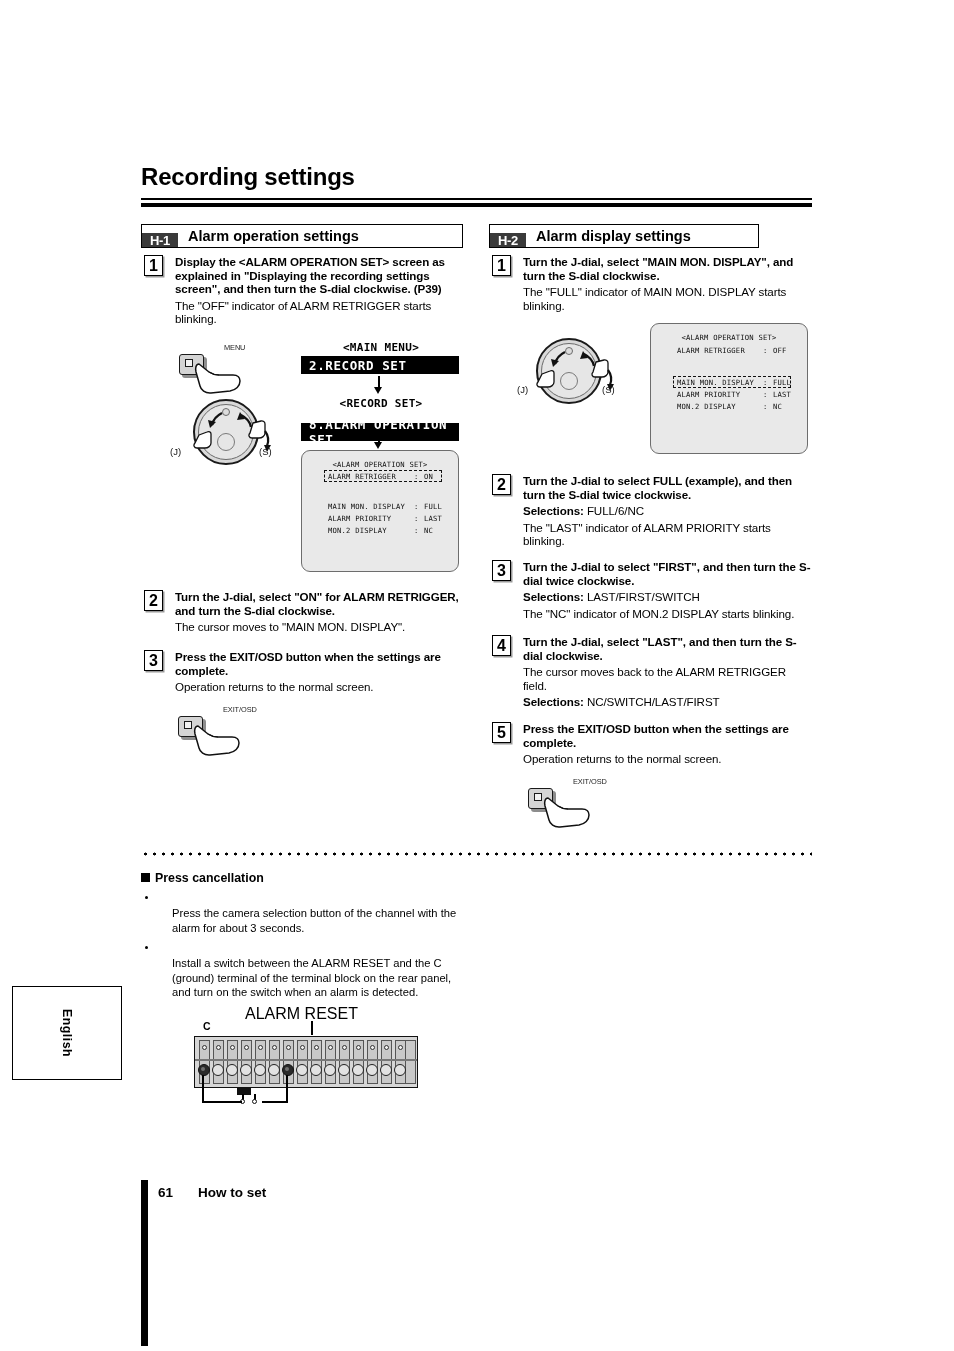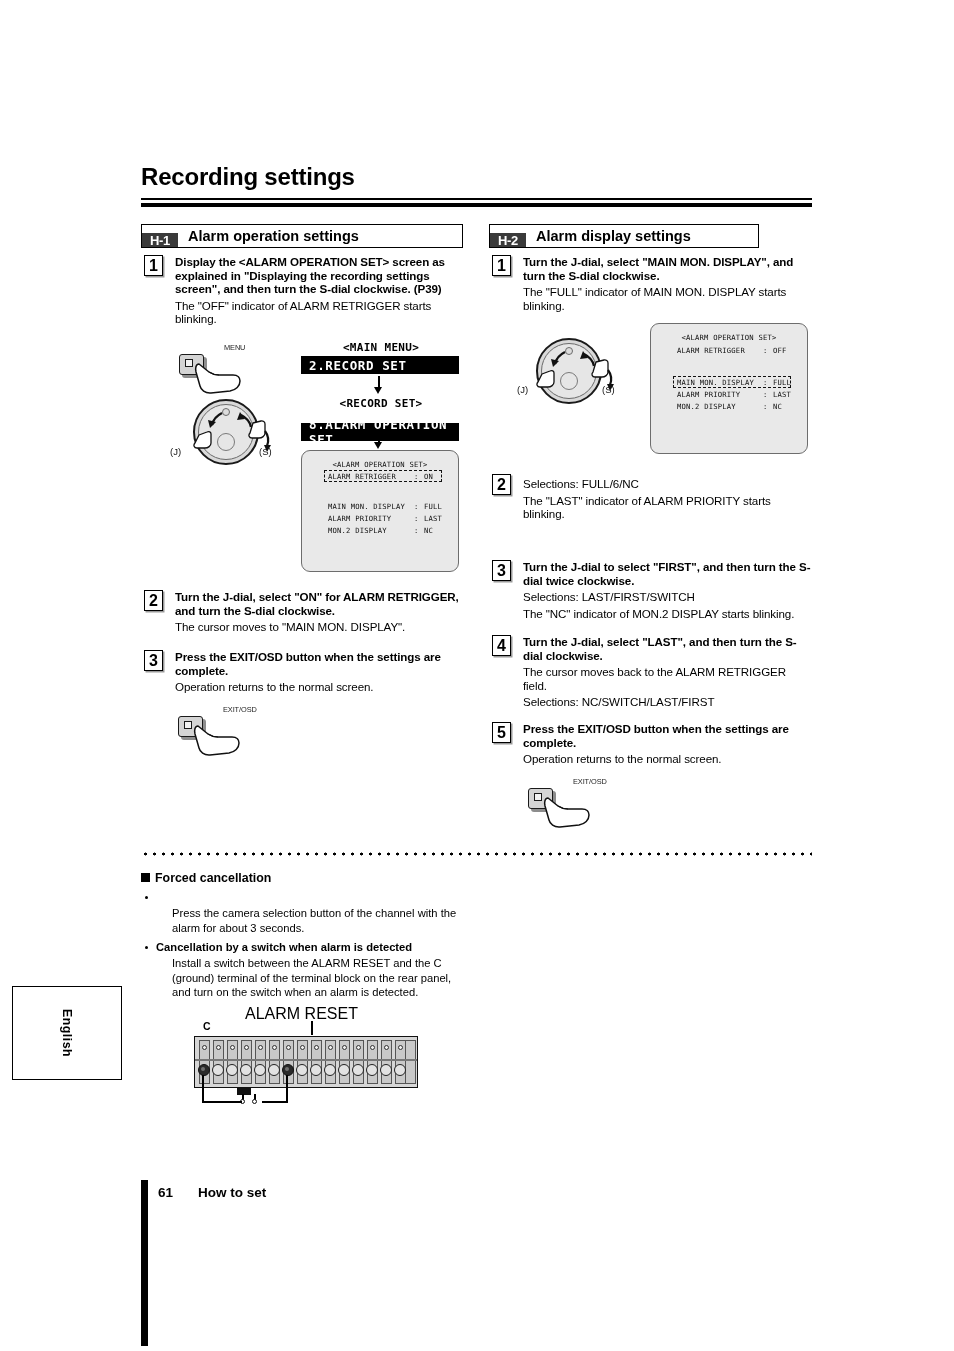--- a/index.html
+++ b/index.html
@@ -34,21 +34,21 @@
   
   .step{position:absolute;}
   .step .num{
     position:absolute;left:0;top:0;width:19px;height:21px;border:1.3px solid #000;
     box-sizing:border-box;font-size:16px;font-weight:bold;line-height:19px;text-align:center;
     background:#fff;box-shadow:1.5px 1.5px 0 0 #9a9a9a;
   }
   .step .body{margin-left:31px;}
   .step .b{font-size:11.6px;font-weight:bold;color:#000;line-height:13.6px;letter-spacing:-0.1px;}
   .step .n{font-size:11.6px;font-weight:normal;color:#000;line-height:13.6px;letter-spacing:-0.1px;margin-top:3px;}
-  .step .n .bb{font-weight:normal;}
+  .step .n .bb{font-weight:bold;}
 
   
   .osd-bar{
     position:absolute;background:#000;color:#fff;
     font-family:"DejaVu Sans Mono", monospace;font-size:12.5px;font-weight:bold;
     letter-spacing:0.6px;display:flex;align-items:center;padding-left:8px;box-sizing:border-box;
   }
   .osd-cap{
     position:absolute;text-align:center;color:#000;
     font-family:"DejaVu Sans Mono", monospace;font-size:11px;font-weight:bold;letter-spacing:0.3px;
@@ -300,20 +300,21 @@
       <span class="k">ALARM PRIORITY</span><span class="c">:</span><span>LAST</span>
     </div>
     <div class="row" style="left:26px;top:78px;">
       <span class="k">MON.2 DISPLAY</span><span class="c">:</span><span>NC</span>
     </div>
   </div>
 
   <div class="step" style="left:492px;top:474px;width:320px;">
     <div class="num">2</div>
     <div class="body">
+      <div class="b">Turn the J-dial to select FULL (example), and then turn the S-dial twice clockwise.</div>
       <div class="n"><span class="bb">Selections:</span><span> FULL/6/NC</span></div>
       <div class="n">The "LAST" indicator of ALARM PRIORITY starts blinking.</div>
     </div>
   </div>
 
   <div class="step" style="left:492px;top:560px;width:320px;">
     <div class="num">3</div>
     <div class="body">
       <div class="b">Turn the J-dial to select "FIRST", and then turn the S-dial twice clockwise.</div>
       <div class="n"><span class="bb">Selections:</span><span> LAST/FIRST/SWITCH</span></div>
@@ -344,27 +345,26 @@
     <div class="key"></div>
     <svg width="52" height="40" viewBox="0 0 52 40" style="position:absolute;left:16px;top:16px;">
       <path d="M6 5 L16 13 C19 15 22 16 26 16 L40 16 C45 16 47 19 47 22 C47 27 43 31 37 32 L18 34 C12 34.5 8 31 7 27 L3 13 C2 9 3 5 6 5 Z" fill="#fff" stroke="#111" stroke-width="1.5" stroke-linejoin="round"></path>
       <path d="M16 13 C19 15 22 16 26 16" fill="none" stroke="#111" stroke-width="1.2"></path>
     </svg>
   </div>
 
   <div class="dotrule"></div>
 
   <div class="sqbul" style="left:141px;top:873px;"></div>
-  <div class="nh" style="left:155px;top:871px;">Forced cancellation</div>
+  <div class="nh" style="left:155px;top:871px;">Press cancellation</div>
 
   <div class="dotb" style="left:145px;top:896px;"></div>
   <div class="np" style="left:172px;top:906px;width:310px;">Press the camera selection button of the channel with the alarm for about 3 seconds.</div>
 
   <div class="dotb" style="left:145px;top:946px;"></div>
-  <div class="nb" style="left:156px;top:940px;width:400px;">Cancellation by a switch when alarm is detected</div>
   <div class="np" style="left:172px;top:956px;width:300px;">Install a switch between the ALARM RESET and the C (ground) terminal of the terminal block on the rear panel, and turn on the switch when an alarm is detected.</div>
 
   <div class="tb-wrap" style="left:190px;top:1005px;width:240px;height:100px;">
     <div class="tb-title" style="left:55px;top:0px;">ALARM RESET</div>
     <div class="wire" style="left:121px;top:16px;width:1.6px;height:14px;"></div>
     <div class="tb-c" style="left:13px;top:15px;">C</div>
 
     <div class="tb-body" style="left:4px;top:31px;width:224px;height:52px;">
       <div class="tb-cell" style="left:4px;"></div>
         <div class="tb-cell" style="left:18px;"></div>

